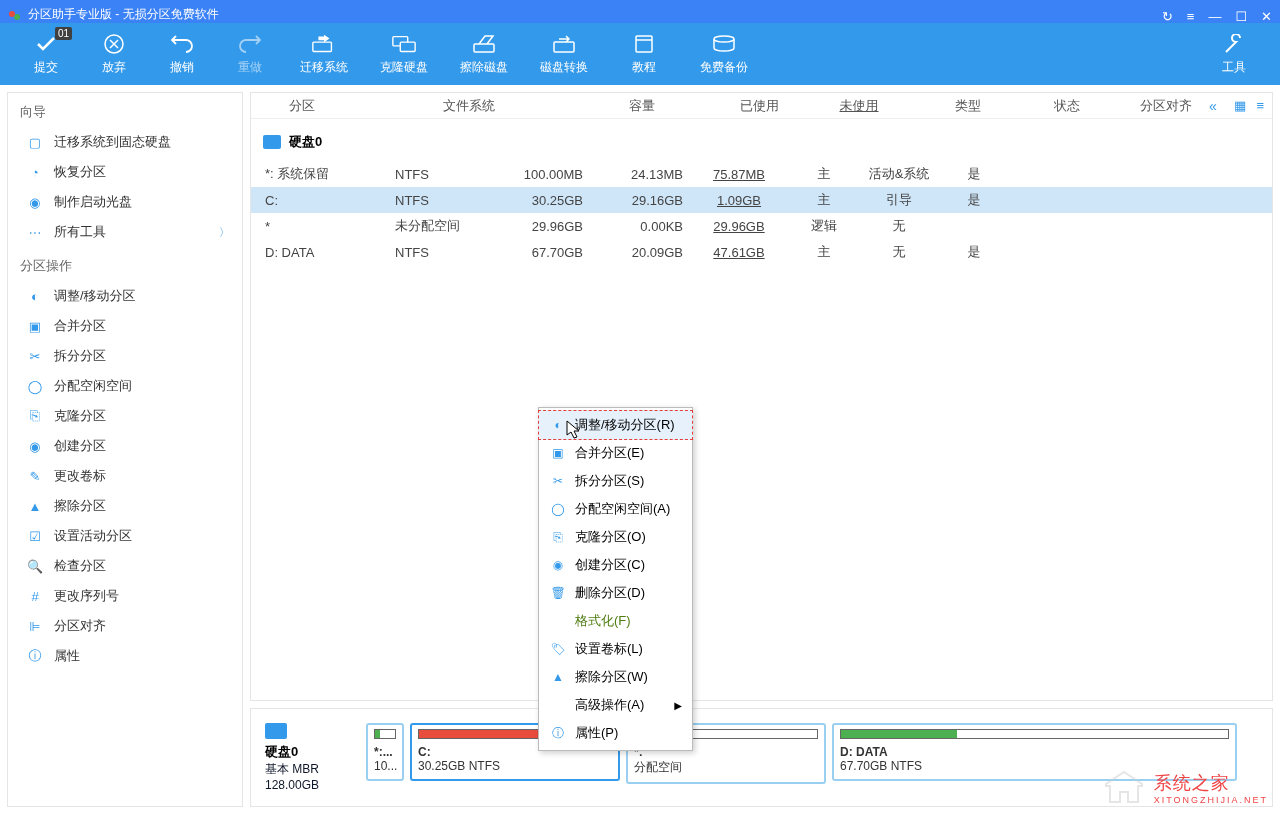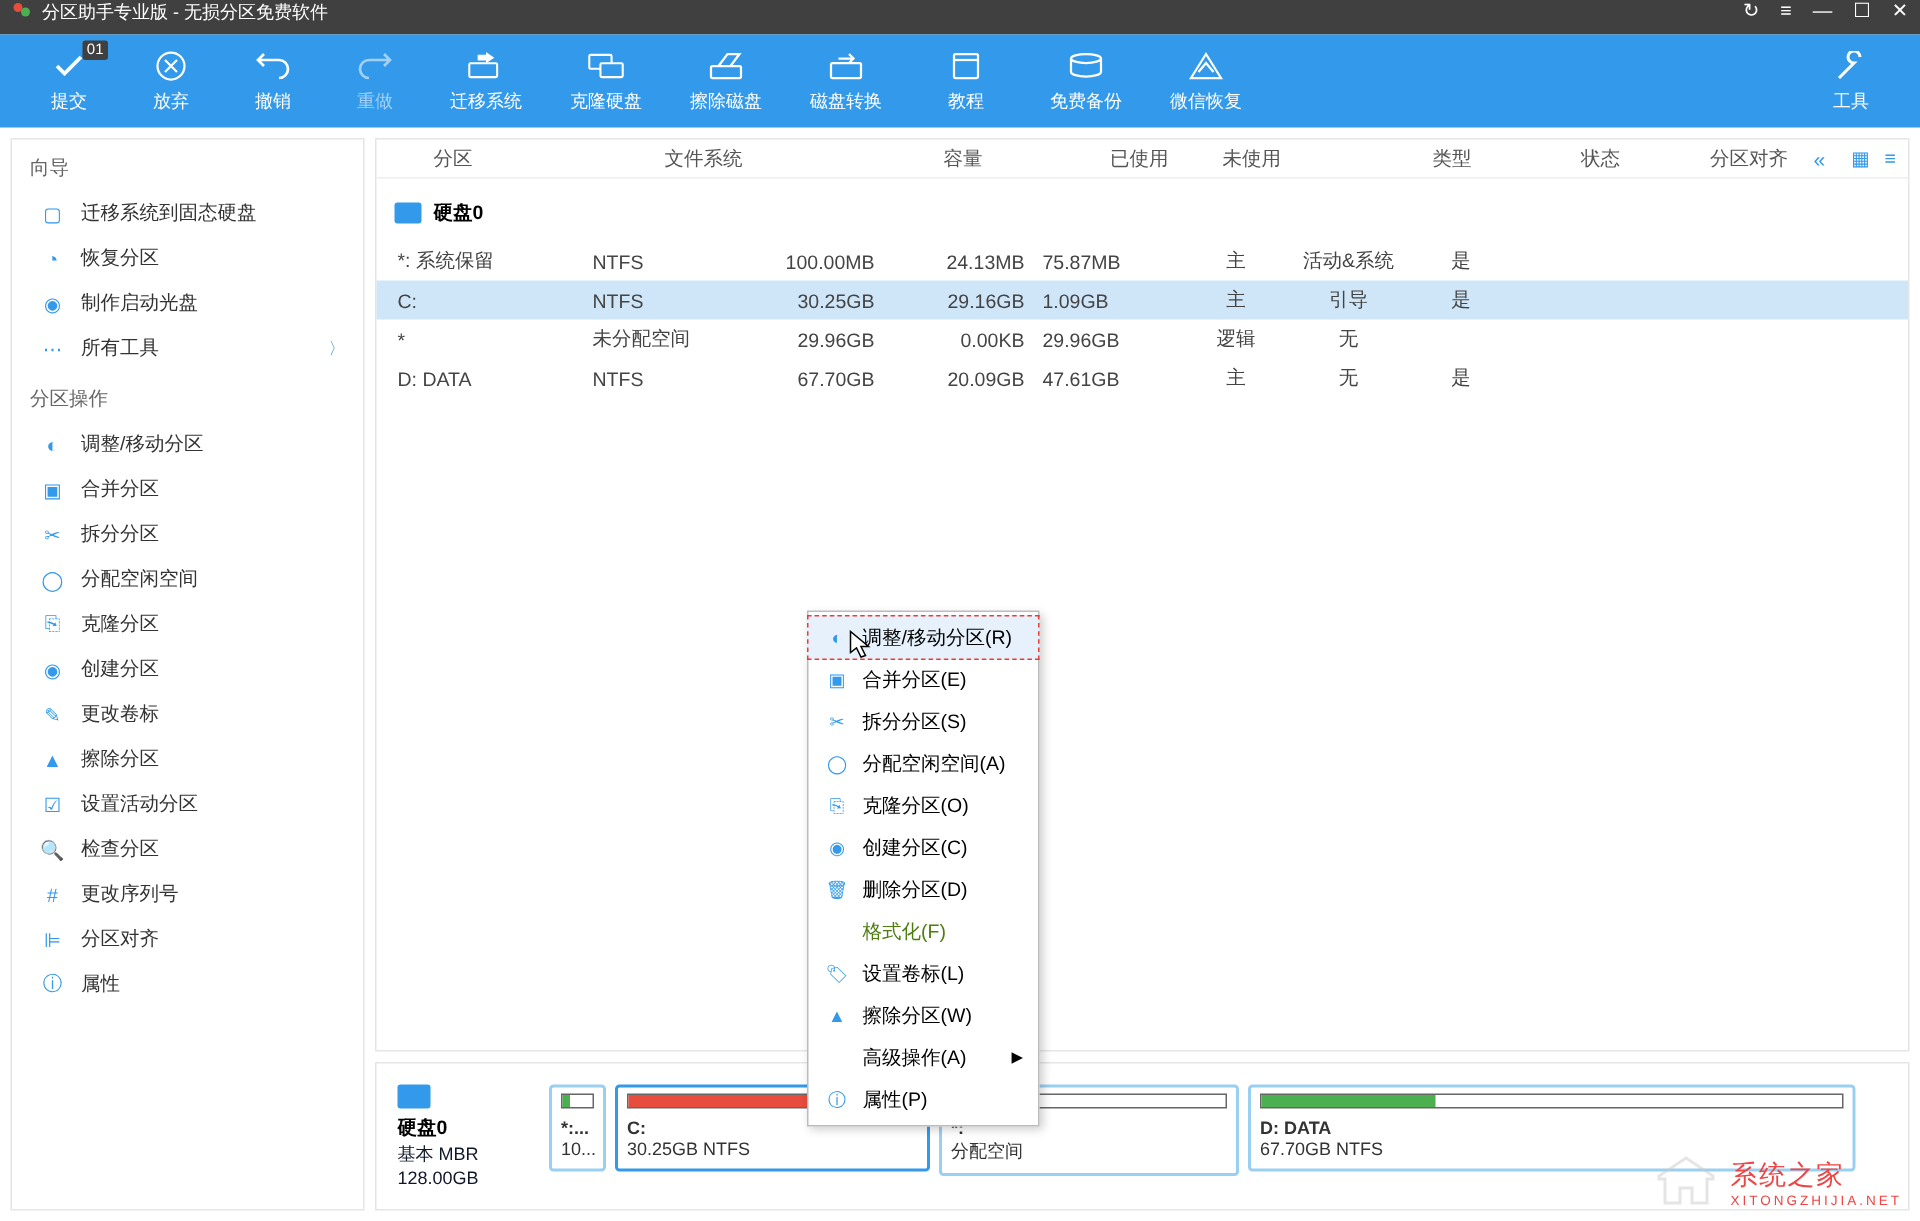--- a/index.html
+++ b/index.html
@@ -1,19 +1,19 @@
 <!DOCTYPE html>
 <html><head>
 <meta charset="utf-8">
 <style>
 * { margin: 0; padding: 0; box-sizing: border-box; font-family: "Microsoft YaHei", SimSun, sans-serif; }
 body { background: #fff; width: 1280px; height: 814px; overflow: hidden; position: relative; }
 
 
-.titlebar { height: 23px; background: #404040; color: #fff; display: flex; align-items: flex-start; padding: 0 8px; font-size: 12px; }
+.titlebar { height: 23px; background: #3b82f6; color: #fff; display: flex; align-items: flex-end; padding: 0 8px; font-size: 12px; }
 .titlebar .app-icon { width: 14px; height: 14px; margin-right: 6px; display: inline-block; }
 .titlebar .title { flex: 1; }
 .titlebar .win-controls { display: flex; gap: 14px; }
 .titlebar .win-controls span { cursor: pointer; font-size: 13px; line-height: 1; }
 
 
 .toolbar { height: 62px; background: #3399ea; display: flex; align-items: center; padding: 0 12px; position: relative; }
 .toolbar-item { display: flex; flex-direction: column; align-items: center; justify-content: center; color: #fff; width: 68px; height: 58px; position: relative; cursor: pointer; }
 .toolbar-item.wide { width: 80px; }
 .toolbar-item .tb-icon { width: 26px; height: 22px; display: flex; align-items: center; justify-content: center; margin-bottom: 4px; }
@@ -38,21 +38,21 @@
 
 .tbl-head { display: flex; font-size: 13px; color: #555; border-bottom: 1px solid #eee; height: 26px; align-items: center; padding: 0 8px; }
 .tbl-head .col { padding: 0 6px; margin-left: 24px; }
 .tbl-head .collapse { color: #3399ea; font-size: 14px; padding: 0 8px; cursor: pointer; }
 .tbl-head .view-icons { margin-left: auto; display: flex; gap: 10px; color: #3399ea; font-size: 13px; }
 
 .col.part { width: 130px; }
 .col.fs { width: 100px; text-align: left; }
 .col.cap { width: 100px; text-align: right; }
 .col.used { width: 100px; text-align: right; }
-.col.unused { width: 100px; text-align: left; }
+.col.unused { width: 100px; text-align: center; text-decoration: underline; }
 .col.type { width: 70px; text-align: center; }
 .col.status { width: 80px; text-align: center; }
 .col.align { width: 70px; text-align: center; }
 
 .disk-title { display: flex; align-items: center; padding: 14px 12px 10px; font-size: 13px; font-weight: bold; }
 .disk-title .disk-icon { width: 18px; height: 14px; margin-right: 8px; background: #3399ea; border-radius: 2px; }
 .row { display: flex; font-size: 13px; color: #444; padding: 4px 8px; align-items: center; }
 .row.selected { background: #cfe6f9; }
 .row .col { padding: 0 6px; }
 
@@ -186,29 +186,20 @@
     <span class="tb-label">教程</span>
   </div>
   <div class="toolbar-item wide">
     <span class="tb-icon">
         <svg width="26" height="20" viewBox="0 0 26 20">
           <ellipse cx="13" cy="5" rx="10" ry="3" stroke="#fff" stroke-width="1.5" fill="none"></ellipse>
           <path d="M3 5 V14 A10 3 0 0 0 23 14 V5" stroke="#fff" stroke-width="1.5" fill="none"></path>
         </svg>
       </span>
     <span class="tb-label">免费备份</span>
-  </div>
-  <div class="toolbar-item wide">
-    <span class="tb-icon">
-        <svg width="24" height="20" viewBox="0 0 24 20">
-          <path d="M12 2 L22 18 L2 18 Z" stroke="#fff" stroke-width="1.5" fill="none"></path>
-          <path d="M7 14 L12 8 L17 14" stroke="#fff" stroke-width="1.5" fill="none"></path>
-        </svg>
-      </span>
-    <span class="tb-label">微信恢复</span>
   </div>
   <div class="spacer"></div>
   <div class="toolbar-item">
     <span class="tb-icon">
         <svg width="24" height="20" viewBox="0 0 24 20">
           <path d="M18 4 A4 4 0 1 0 14 8 L4 18" stroke="#fff" stroke-width="2" fill="none"></path>
         </svg>
       </span>
     <span class="tb-label">工具</span>
   </div>

